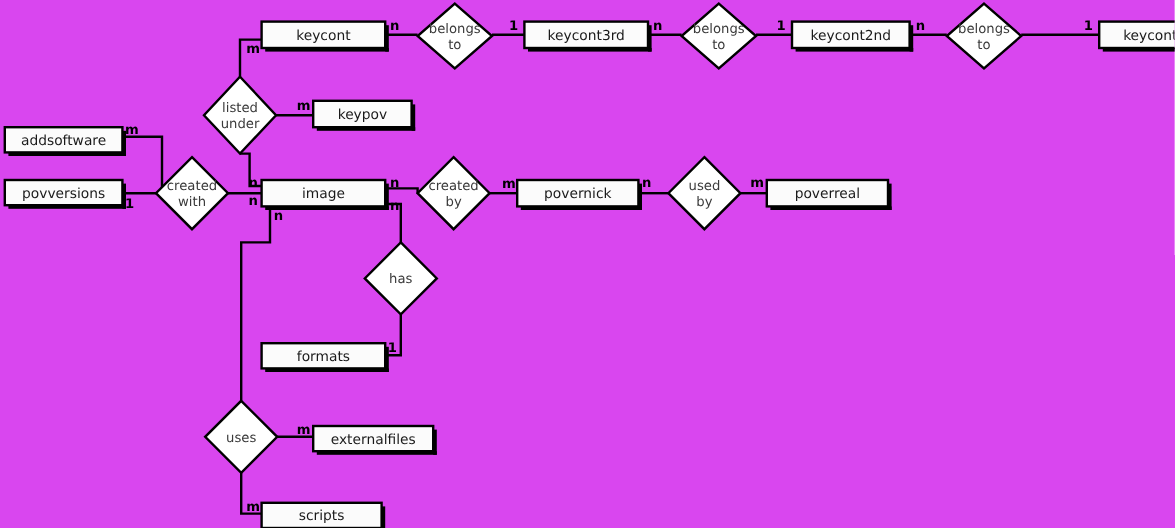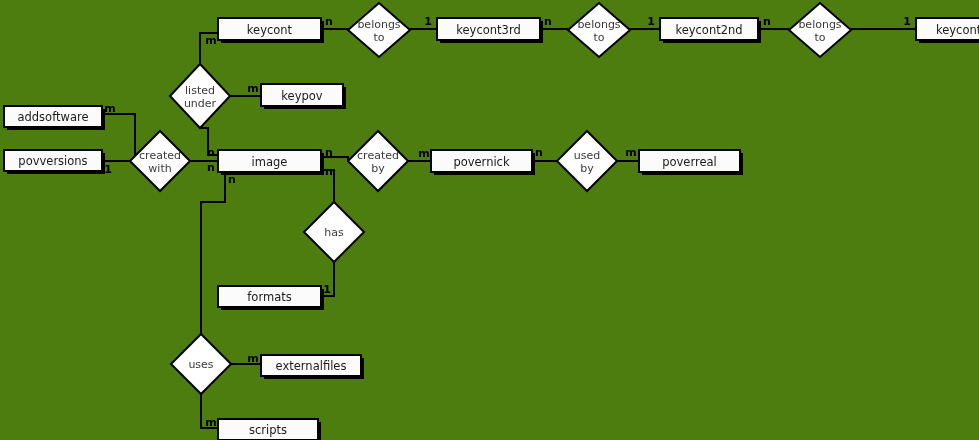--- a/index.html
+++ b/index.html
@@ -7,21 +7,21 @@
     padding: 0;
     background: #ffffff;
   }
   body {
     font-family: "DejaVu Sans", sans-serif;
   }
   #canvas {
     position: relative;
     width: 979px;
     height: 440px;
-    background: #4d7c0f;
+    background: #d946ef;
     overflow: hidden;
   }
   svg#er {
     position: absolute;
     left: 0;
     top: 0;
     width: 979px;
     height: 440px;
   }
   .ent-rect {

